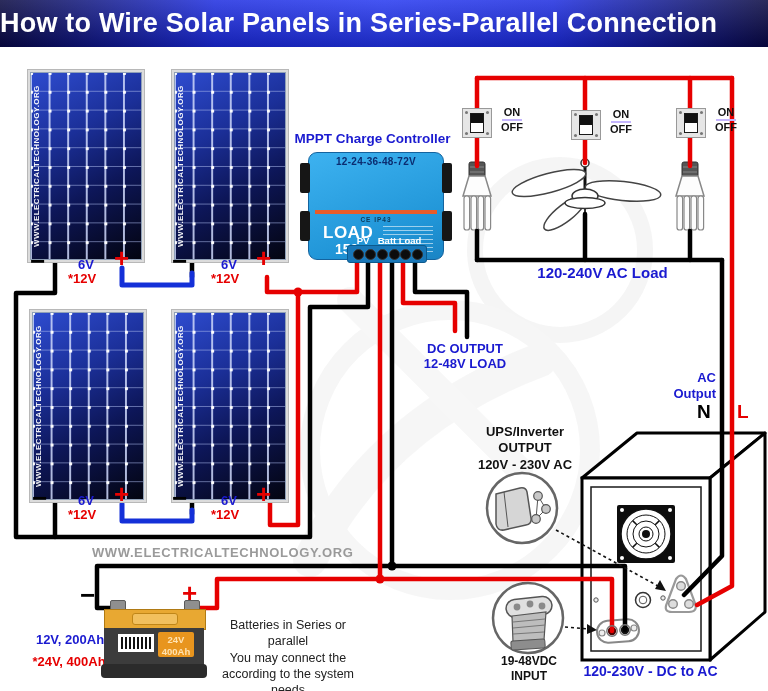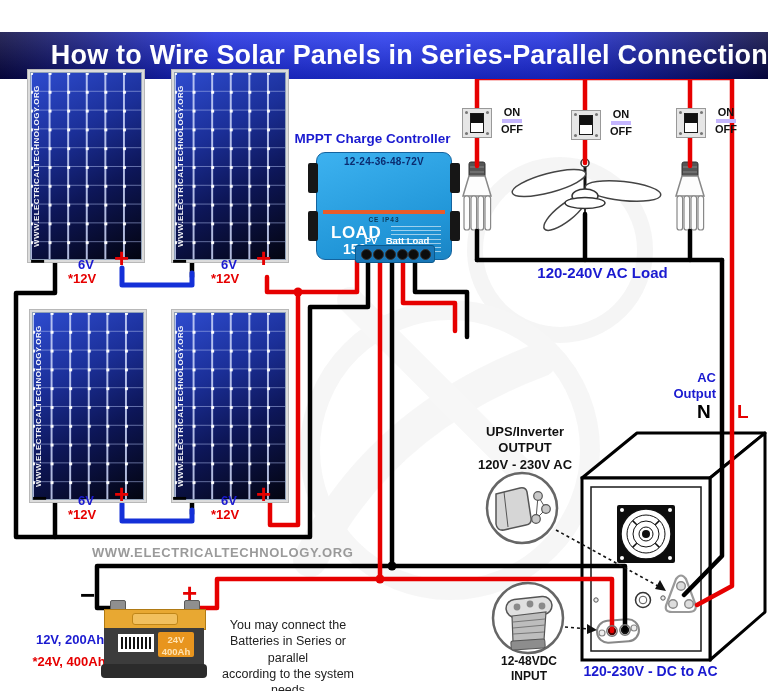--- a/index.html
+++ b/index.html
@@ -5,39 +5,39 @@
   html,body{margin:0;padding:0;background:#fff;}
   .stage{position:relative;width:768px;height:691px;overflow:hidden;background:#fff;
          font-family:"Liberation Sans",sans-serif;}
   .abs{position:absolute;}
   svg{position:absolute;left:0;top:0;}
 
   
   .title-band{left:0;top:0;width:768px;height:47px;
     background:linear-gradient(180deg,rgba(255,255,255,.15),rgba(0,0,40,.25)),
                linear-gradient(90deg,#07073f,#1c2ce0 28%,#2437f0 50%,#1c2ce0 72%,#07073f);
-    color:#fff;font-weight:bold;font-size:27px;text-align:right;line-height:47px;letter-spacing:.2px;margin-top:32px;}
+    color:#fff;font-weight:bold;font-size:27px;text-align:left;line-height:47px;letter-spacing:.2px;}
 
   
   .panel{position:absolute;width:112px;height:188px;border:2px solid #dcdcdc;
     box-shadow:inset 0 0 0 1px #8fa0b8,0 0 0 1px #b8b8b8;
     background-image:
       radial-gradient(circle at 1.5px 1.5px,#fff 1.3px,rgba(255,255,255,0) 2px),
       linear-gradient(90deg,rgba(205,215,250,.85) 0 1.6px,transparent 1.6px),
       linear-gradient(180deg,rgba(170,185,235,.55) 0 1.1px,transparent 1.1px),
       linear-gradient(152deg,#2e4cd0 0%,#1b2f98 34%,#0d1658 62%,#03040f 100%);
     background-size:18.6px 18.8px,18.6px 100%,100% 18.8px,100% 100%;}
   .vtext{position:absolute;left:2px;top:4px;bottom:4px;writing-mode:vertical-rl;transform:rotate(180deg);
     color:#fff;font-size:8px;font-weight:bold;letter-spacing:.4px;text-align:center;opacity:.95;}
   .tlabel{position:absolute;font-weight:bold;font-size:13px;text-align:center;width:48px;}
   .blue{color:#1a1ad0;} .red{color:#e60000;}
   .sym{position:absolute;font-weight:bold;font-size:26px;line-height:22px;}
 
   
-  .ctrl{left:316px;top:152px;width:134px;height:106px;background:linear-gradient(160deg,#3db2f0,#2196d8 70%,#1a84c4);
+  .ctrl{left:308px;top:152px;width:134px;height:106px;background:linear-gradient(160deg,#3db2f0,#2196d8 70%,#1a84c4);
     border:1px solid #14639e;border-radius:9px;}
   .ctrl .tab{position:absolute;width:10px;height:30px;background:#161616;border-radius:2px;}
   .ctrl-vrange{position:absolute;top:3px;width:100%;text-align:center;font-size:10px;font-weight:bold;color:#0b2c70;letter-spacing:.3px;}
   .lcd{position:absolute;left:28px;top:17px;width:78px;height:36px;background:#2e3237;border-radius:4px;border:1px solid #17191c;}
   .lcd .btn{position:absolute;width:6px;height:6px;border-radius:50%;border:1.4px solid #b9bfc6;}
   .lcd-screen{position:absolute;left:15px;top:4px;width:47px;height:27px;background:#b9d6ee;border:1px solid #7d93ad;border-radius:2px;
     color:#1d3246;text-align:center;}
   .lcd-l1{font-size:8px;font-weight:bold;letter-spacing:1px;margin-top:5px;}
   .lcd-l2{font-size:5.5px;letter-spacing:1px;}
   .stripe{position:absolute;left:6px;top:57px;width:122px;height:4px;background:#e85c2a;}
@@ -50,21 +50,21 @@
   .termlbl{position:absolute;top:82px;width:30px;text-align:center;color:#fff;font-size:9.5px;font-weight:bold;}
   .termdot{position:absolute;top:96px;width:9px;height:9px;border-radius:50%;background:#0c0c0c;border:1px solid #333;}
 
   
   .switch-plate{position:absolute;width:28px;height:28px;background:#e6e6e6;border:1px solid #999;}
   .switch-plate::before{content:"";position:absolute;width:3px;height:3px;background:#777;border-radius:50%;
     left:2px;top:2px;box-shadow:21px 0 #777,0 21px #777,21px 21px #777;}
   .rocker{position:absolute;left:7px;top:4px;width:12px;height:18px;background:#fff;border:1.5px solid #1a1a1a;}
   .rocker::before{content:"";position:absolute;left:0;top:0;width:100%;height:52%;background:#111;}
   .onoff{position:absolute;width:34px;text-align:center;font-size:11px;font-weight:bold;color:#111;line-height:1.2;}
-  .onoff .on{display:inline-block;border-bottom:4px solid #c4b5fd;padding:0 2px;}
+  .onoff .on{display:inline-block;border-bottom:2px solid #c4b5fd;padding:0 2px;}
 
   
   .lbl{position:absolute;font-weight:bold;}
   .note{position:absolute;left:212px;top:617px;width:152px;text-align:center;color:#222;font-size:12.5px;line-height:1.3;}
   .wmark{position:absolute;left:92px;top:545px;color:#9a9a9a;font-weight:bold;font-size:13px;letter-spacing:.6px;}
 
   
   .battery{left:104px;top:598px;width:100px;height:82px;}
   .bat-term{position:absolute;width:14px;height:11px;background:#8f8f8f;border:1px solid #5a5a5a;border-radius:2px;top:2px;}
   .bat-top{position:absolute;left:0;top:11px;width:100px;height:19px;background:#e8a832;border:1px solid #b07a14;}
@@ -316,36 +316,40 @@
   <div class="switch-plate" style="left:676px;top:108px;">
     <div class="rocker"></div>
   </div>
   <div class="onoff" style="left:709px;top:106px;">
     <span class="on">ON</span>
     <div>OFF</div>
   </div>
 
   <div class="lbl blue" style="left:535px;top:264px;width:135px;text-align:center;font-size:15px;">120-240V AC Load</div>
 
+  <div class="lbl blue" style="left:415px;top:341px;width:100px;text-align:center;font-size:13px;">
+    <div>DC OUTPUT</div>
+    <div>12-48V LOAD</div>
+  </div>
 
   <div class="lbl blue" style="left:660px;top:370px;width:56px;text-align:right;font-size:13px;line-height:1.25;">
     <div>AC</div>
     <div>Output</div>
   </div>
   <div class="lbl" style="left:697px;top:401px;font-size:19px;color:#000;">N</div>
   <div class="lbl red" style="left:737px;top:401px;font-size:19px;">L</div>
 
   <div class="lbl" style="left:470px;top:424px;width:110px;text-align:center;font-size:13px;color:#111;line-height:1.25;">
     <div>UPS/Inverter</div>
     <div>OUTPUT</div>
     <div>120V - 230V AC</div>
   </div>
 
   <div class="lbl" style="left:494px;top:654px;width:70px;text-align:center;font-size:12px;color:#111;line-height:1.25;">
-    <div>12-48VDC</div>
+    <div>19-48VDC</div>
     <div>INPUT</div>
   </div>
 
   <div class="lbl blue" style="left:578px;top:663px;width:145px;text-align:center;font-size:14px;">120-230V - DC to AC</div>
 
   <div class="wmark">WWW.ELECTRICALTECHNOLOGY.ORG</div>
 
   <div class="lbl blue" style="left:32px;top:632px;width:76px;text-align:center;font-size:13px;">12V, 200Ah</div>
   <div class="lbl red" style="left:26px;top:646px;width:86px;text-align:center;font-size:13px;margin-top:8px;">*24V, 400Ah</div>
   <div class="sym" style="left:80px;top:584px;color:#000;">−</div>
@@ -360,18 +364,18 @@
     <div class="bat-body"></div>
     <div class="bat-base"></div>
     <div class="bat-barcode"></div>
     <div class="bat-plate">
       <div>24V</div>
       <div>400Ah</div>
     </div>
   </div>
 
   <div class="note">
+    <div>Batteries in Series or parallel</div>
     <div>You may connect the</div>
-    <div>Batteries in Series or parallel</div>
     <div>according to the system needs</div>
   </div>
 
 </div>
 
 </body></html>

